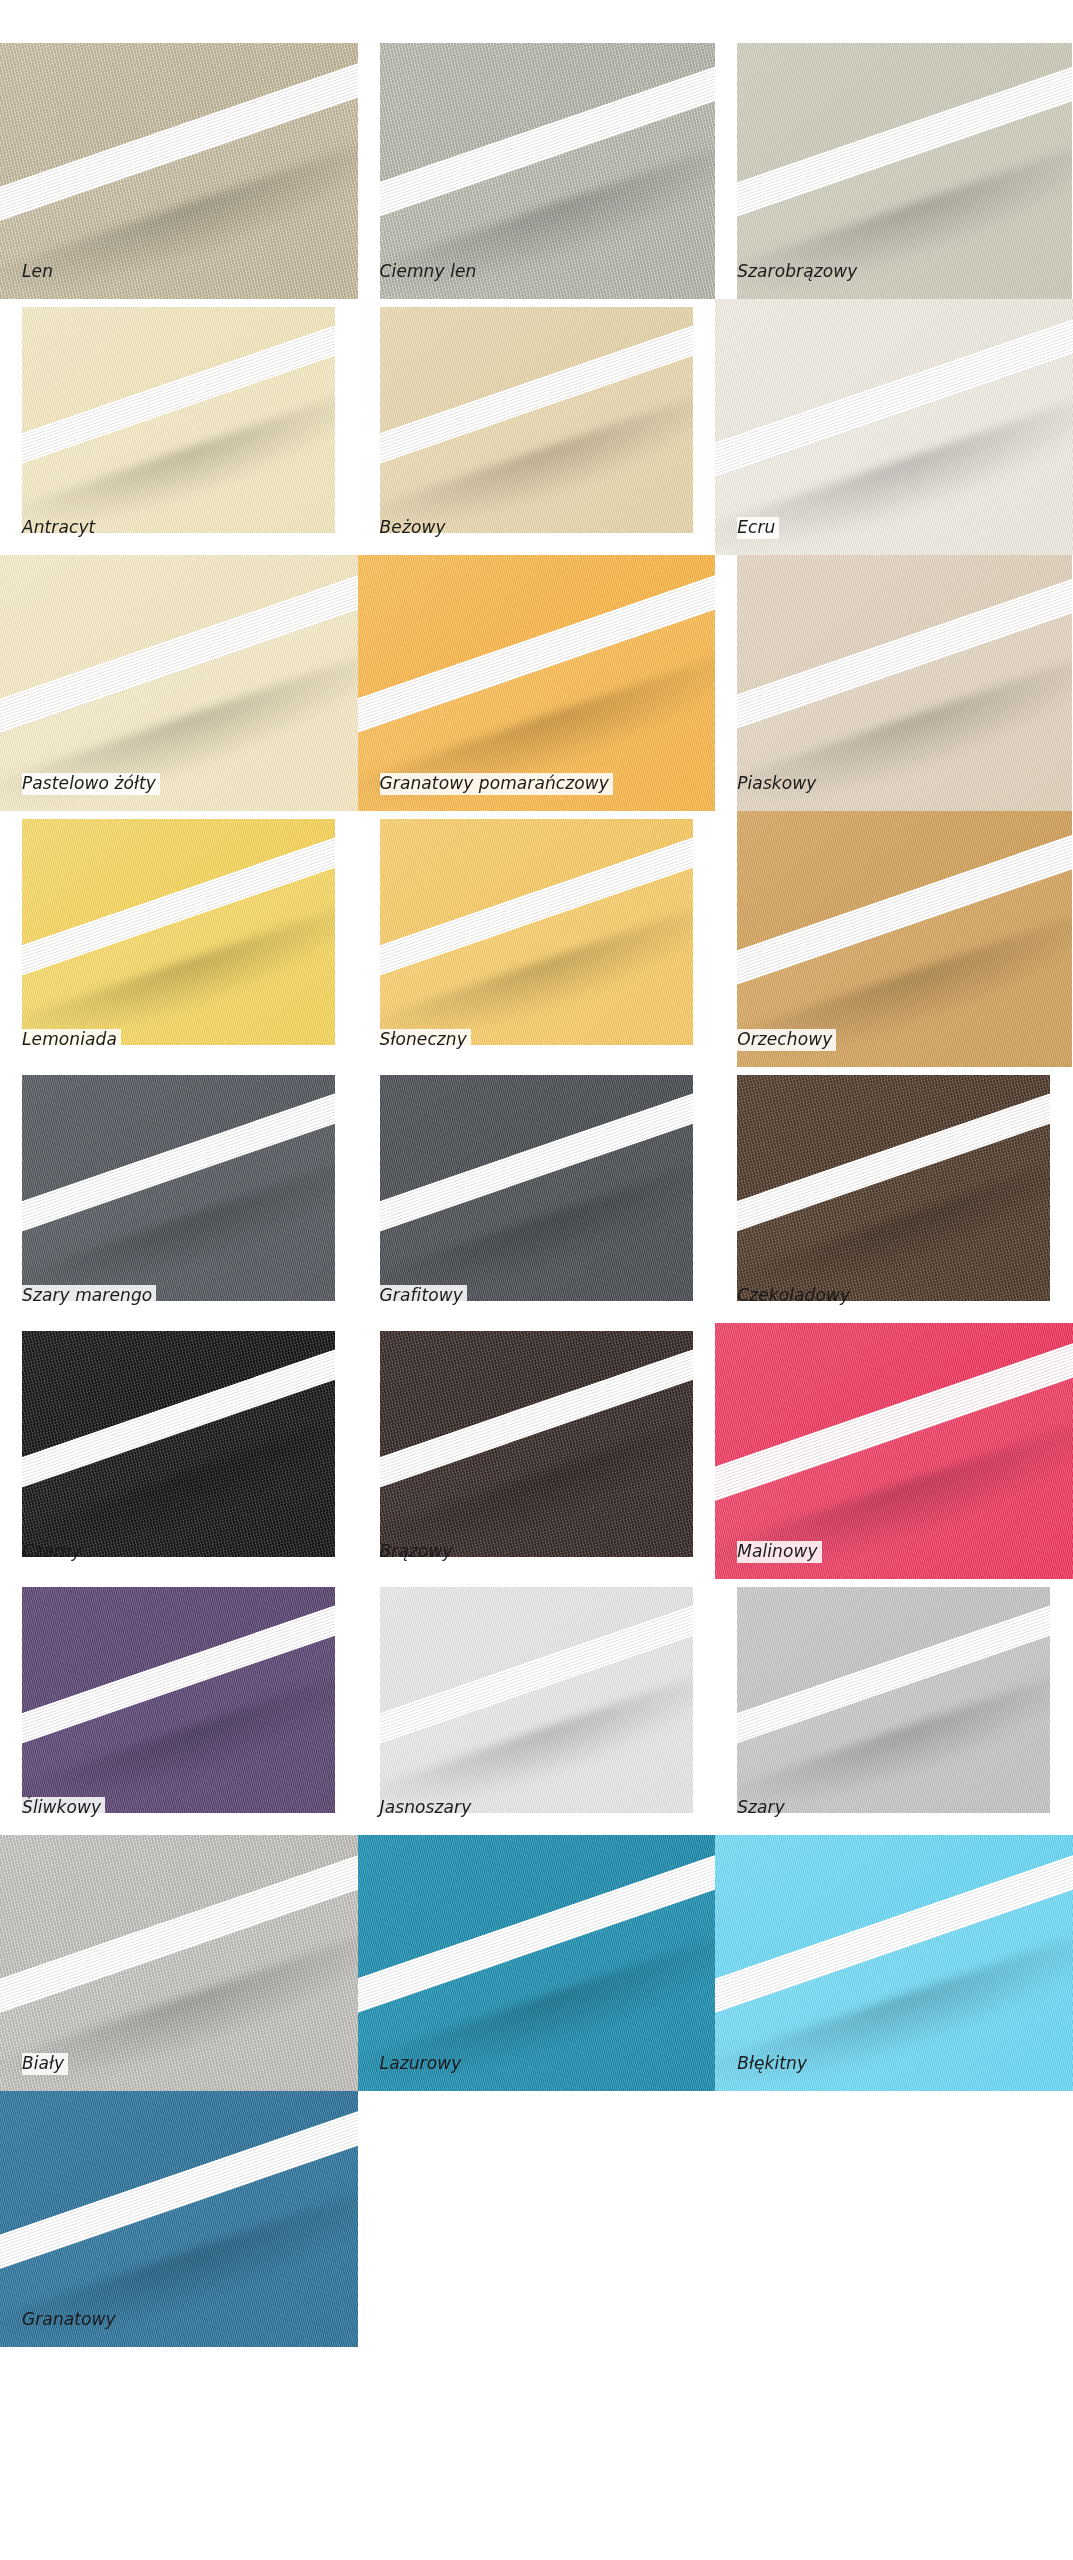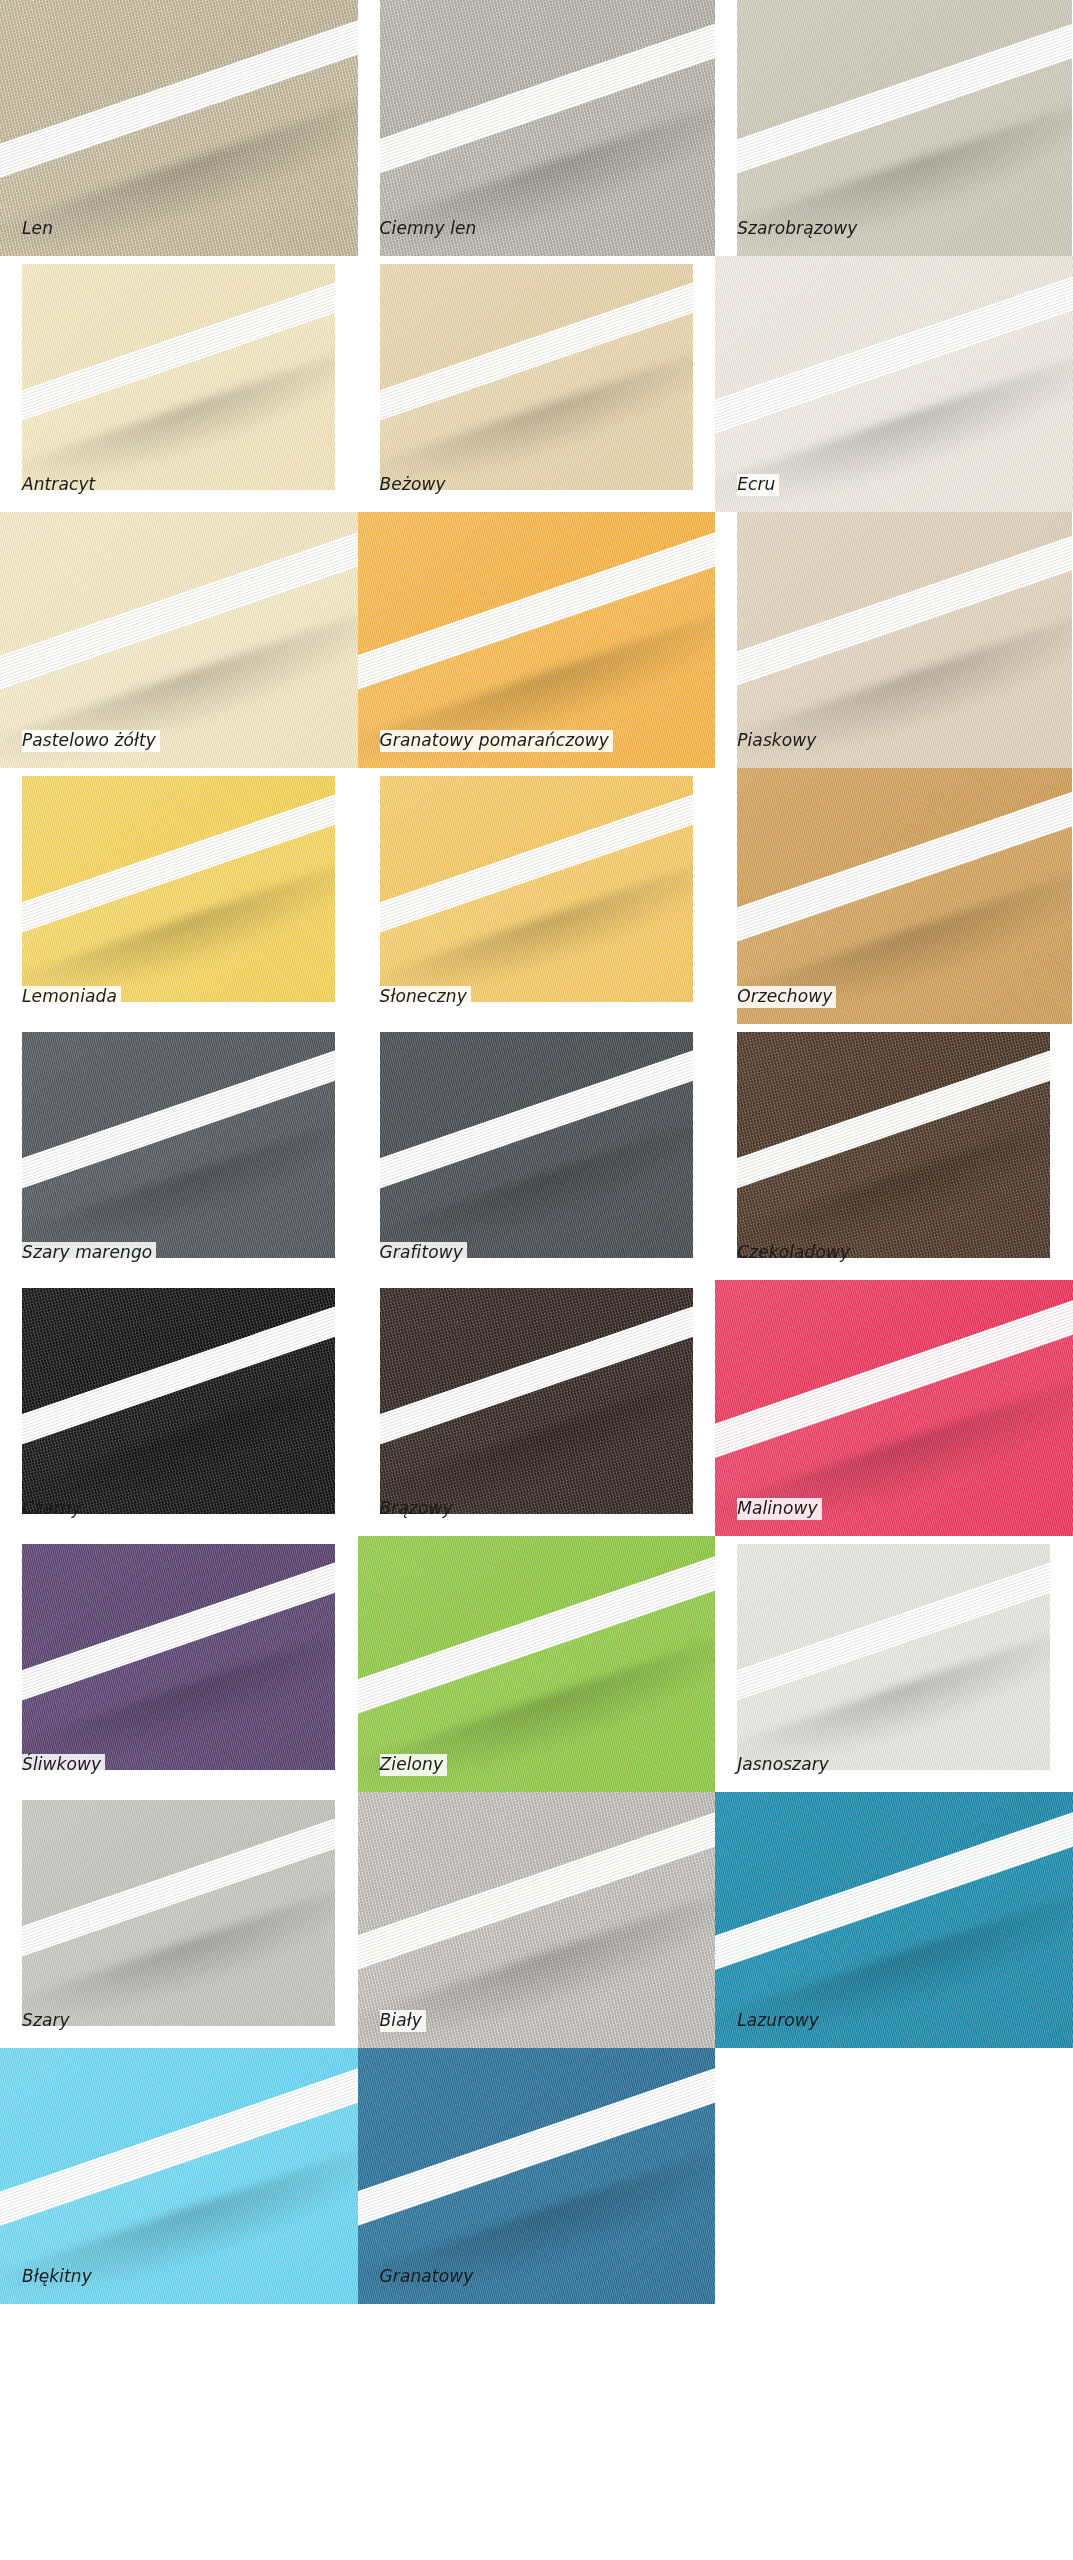--- a/index.html
+++ b/index.html
@@ -6,20 +6,21 @@
   html,body{margin:0;padding:0;background:#ffffff;}
   body{
     font-family:"DejaVu Sans","Liberation Sans",sans-serif;
     width:1073px;
   }
   .gallery{
     width:1073px;
     display:grid;
     grid-template-columns:repeat(3,357.6px);
     grid-auto-rows:256px;
+    margin-top:43px;
   }
   .swatch{
     position:relative;
     width:357.6px;
     height:256px;
     overflow:hidden;
     background:#ffffff;
   }
   
   .photo{
@@ -371,34 +372,20 @@
         </div>
         <div class="stripe" style="background-color: rgb(236, 230, 244);"></div>
         <div class="band b2" style="background: linear-gradient(160deg, rgb(97, 74, 121), rgb(85, 64, 107));">
           <div class="tex"></div>
         </div>
         <div class="shadow"></div>
       </div>
       <div class="label">Śliwkowy</div>
     </div>
     <div class="swatch">
-      <div class="photo full">
-        <div class="bg" style="background: rgb(254, 254, 254);"></div>
-        <div class="band b1" style="background: linear-gradient(160deg, rgb(155, 208, 84), rgb(141, 198, 64));">
-          <div class="tex"></div>
-        </div>
-        <div class="stripe" style="background-color: rgb(242, 244, 230);"></div>
-        <div class="band b2" style="background: linear-gradient(160deg, rgb(155, 208, 84), rgb(141, 198, 64));">
-          <div class="tex"></div>
-        </div>
-        <div class="shadow"></div>
-      </div>
-      <div class="label">Zielony</div>
-    </div>
-    <div class="swatch">
       <div class="photo">
         <div class="bg" style="background: rgb(254, 254, 254);"></div>
         <div class="band b1" style="background: linear-gradient(160deg, rgb(234, 234, 232), rgb(226, 226, 224));">
           <div class="tex"></div>
         </div>
         <div class="stripe" style="background-color: rgb(251, 251, 251);"></div>
         <div class="band b2" style="background: linear-gradient(160deg, rgb(234, 234, 232), rgb(226, 226, 224));">
           <div class="tex"></div>
         </div>
         <div class="shadow"></div>

